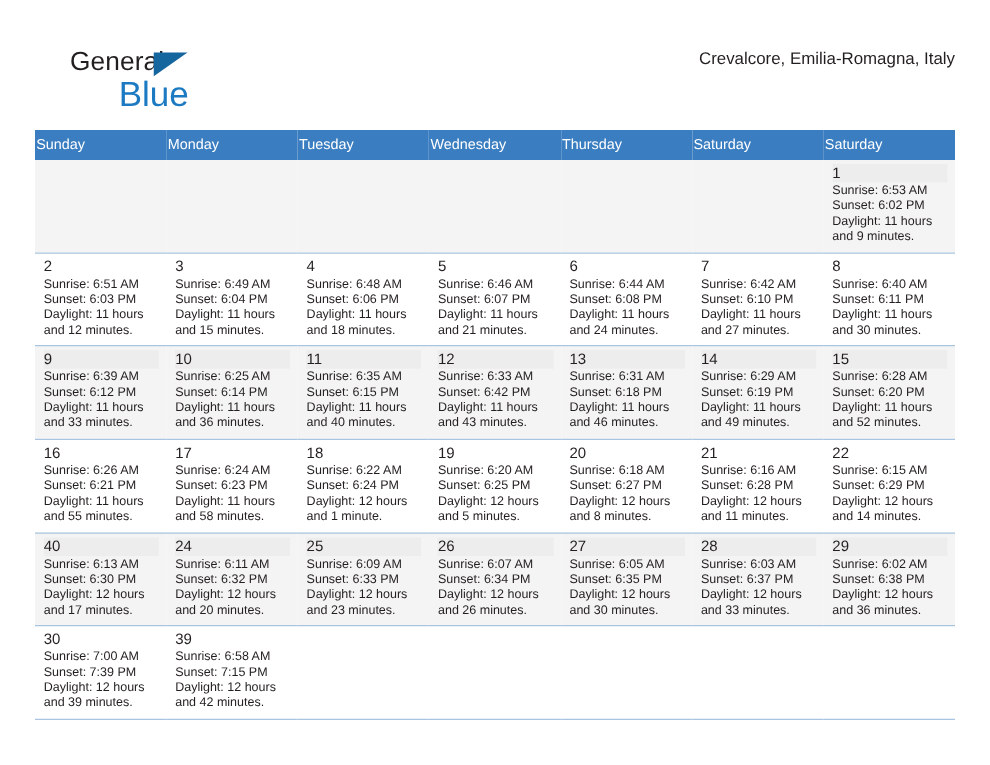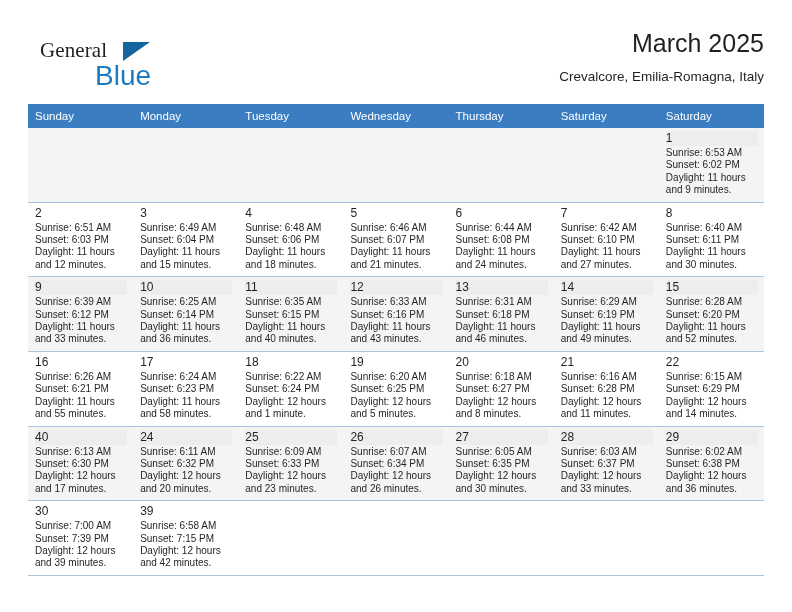--- a/index.html
+++ b/index.html
@@ -31,26 +31,26 @@
   }
   .logo {
     position: absolute;
     left: 12px;
     top: 10px;
     width: 180px;
     height: 56px;
   }
   .logo-general {
     position: absolute;
-    left: 0;
+    left: 16px;
     top: 0;
     font-size: 21px;
     letter-spacing: .1px;
     color: #231f20;
-    font-family: Liberation Serif, serif;
+    font-family: Liberation Sans, sans-serif;
   }
   .logo-blue {
     position: absolute;
     left: 55px;
     top: 22px;
     font-size: 28px;
     color: #1b7ac2;
     font-family: "Liberation Sans", sans-serif;
   }
   .logo-tri {
@@ -90,21 +90,21 @@
     width: 736px;
     border-collapse: collapse;
     table-layout: fixed;
   }
   .calendar th {
     background: #3a7dc0;
     color: #ffffff;
     font-size: 11.5px;
     font-weight: normal;
     text-align: left;
-    padding: 5px 0 5px 7px;
+    padding: 5px 0 5px 1px;
     height: 14px;
     border: none;
   }
   .calendar td {
     vertical-align: top;
     height: 59px;
     padding: 0;
     border: none;
     border-bottom: 1px solid #a9c4de;
     background: #ffffff;
@@ -141,21 +141,20 @@
 
   <div class="header">
 
     <div class="logo">
       <span class="logo-general">General</span>
       <span class="logo-tri"></span>
       <span class="logo-blue">Blue</span>
     </div>
 
     <div class="title-wrap">
-      <div class="title">March 2025</div>
       <div class="subtitle">Crevalcore, Emilia-Romagna, Italy</div>
     </div>
 
   </div>
 
   <table class="calendar">
     <thead>
       <tr>
         <th>Sunday</th>
         <th>Monday</th>
@@ -263,21 +262,21 @@
               <div class="daynum">11</div>
               <div class="detail">Sunrise: 6:35 AM
 Sunset: 6:15 PM
 Daylight: 11 hours and 40 minutes.</div>
             </div>
           </td>
           <td>
             <div class="cell">
               <div class="daynum">12</div>
               <div class="detail">Sunrise: 6:33 AM
-Sunset: 6:16 PM
+Sunset: 6:42 PM
 Daylight: 11 hours and 43 minutes.</div>
             </div>
           </td>
           <td>
             <div class="cell">
               <div class="daynum">13</div>
               <div class="detail">Sunrise: 6:31 AM
 Sunset: 6:18 PM
 Daylight: 11 hours and 46 minutes.</div>
             </div>

